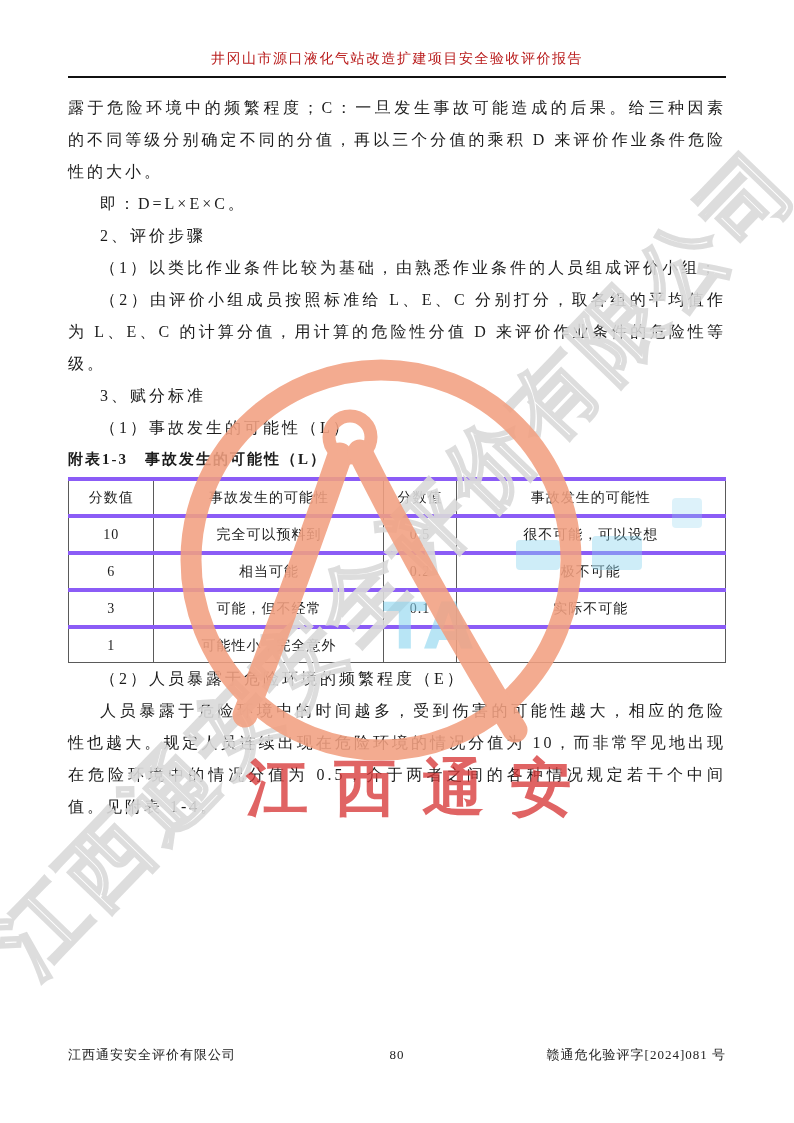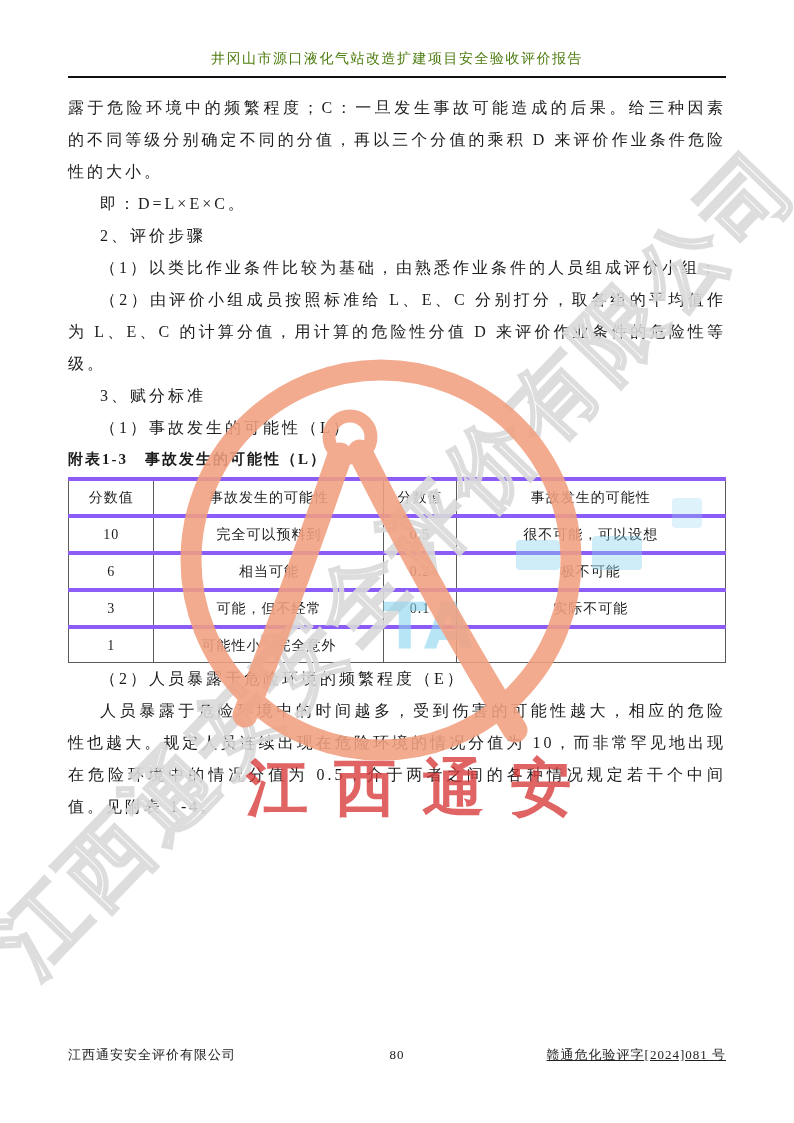--- a/index.html
+++ b/index.html
@@ -15,21 +15,21 @@
   
   .header{
     position:absolute;top:0;left:68px;width:658px;
     text-align:center;
   }
   .header-title{
     display:block;
     padding-top:50px;
     font-size:14px;
     letter-spacing:1.5px;
-    color:#4d7c0f;
+    color:#b91c1c;
   }
   .header-rule{
     margin-top:8px;
     border-bottom:2.2px solid #111;
     height:0;
   }
   
   .body-text{
     position:absolute;top:92px;left:68px;width:658px;
     font-size:16px;line-height:32px;
@@ -68,21 +68,21 @@
   
   .footer{
     position:absolute;left:68px;top:1046px;width:658px;
     font-size:13px;
     display:flex;align-items:center;
     letter-spacing:1px;
     color:#222;
   }
   .footer .f-left{flex:1;text-align:left;}
   .footer .f-center{flex:0 0 auto;text-align:center;}
-  .footer .f-right{flex:1;text-align:right;text-decoration:underline;}
+  .footer .f-right{flex:1;text-align:right;}
   
   .wm{position:absolute;pointer-events:none;}
   .wm-gray{
     top:50%;left:50%;
     transform:translate(-50%,-50%) rotate(-46deg);
     font-family:"Liberation Sans","DejaVu Sans",sans-serif;
     font-size:86px;font-weight:bold;
     letter-spacing:6px;white-space:nowrap;
     color:transparent;
     -webkit-text-stroke:2.5px #dadada;

